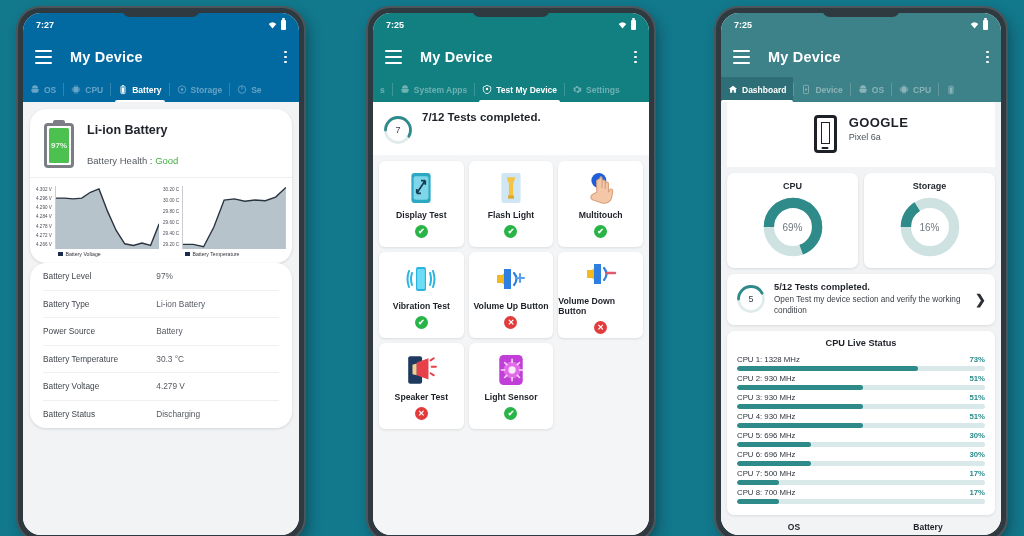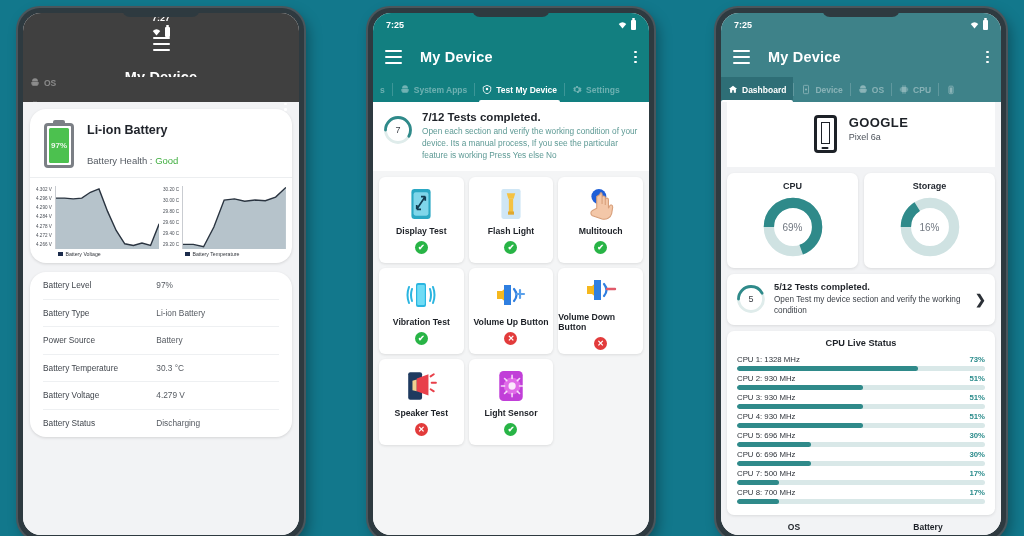--- a/index.html
+++ b/index.html
@@ -80,21 +80,21 @@
   .tab .tico { width: 10px; height: 11px; opacity: .4; flex: none; }
   .tab.active { color: #fff; }
   .tab.active .tico { opacity: 1; }
   .tab.active::after {
     content:''; position:absolute; left:4px; right:4px; bottom:0;
     height:2.2px; background:#fff; border-radius:2px 2px 0 0;
   }
   .tdiv { width:1px; background:rgba(255,255,255,.18); margin:6px 0; flex:none; }
 
   
-  #phone1 .statusbar, #phone1 .appbar, #phone1 .tabbar { background: #404040; flex-direction: column; }
+  #phone1 .statusbar, #phone1 .appbar, #phone1 .tabbar { background: #0369a1; }
   #phone1 .body { background:#f2f3f5; height: calc(100% - 89px); overflow:hidden; padding: 7px 7px 0; }
   .card { background:#fff; border-radius:16px; box-shadow:0 1px 3px rgba(0,0,0,.13); }
 
   .batt-head { display:flex; align-items:center; gap:13px; padding:11px 14px 9px; }
   .batt-glyph { width:30px; height:48px; position:relative; }
   .batt-glyph .shell {
     position:absolute; inset:3px 0 0 0; border:3.4px solid #7b7f85;
     border-radius:4px; background:#fff;
   }
   .batt-glyph .cap {
@@ -115,21 +115,21 @@
   .chartbox { flex:1; }
   .chart-area { display:flex; gap:3px; height:63px; }
   .yaxis { display:flex; flex-direction:column; justify-content:space-between;
            font-size:4.6px; color:#4a4f57; padding:1px 0 2px; text-align:right; }
   .plot { flex:1; position:relative; border-left:1px solid #c9ccd1; }
   .plot svg { width:100%; height:100%; display:block; }
   .legend { display:flex; align-items:center; gap:3px; font-size:5.2px;
             color:#33373d; margin:2px 0 0 22px; }
   .legend i { width:4.5px; height:4.5px; background:#1b2b4b; display:block; }
 
-  .info-card { margin-top:9px; padding:0 13px; }
+  .info-card { padding:0 13px; }
   .inforow { display:flex; align-items:center; height:27.5px;
              border-bottom:1px solid #eef0f2; font-size:8.3px; }
   .inforow:last-child { border-bottom:none; }
   .inforow .k { color:#41464d; width:48%; }
   .inforow .v { color:#5c6views; color:#555a61; }
 
   
   #phone2 .statusbar, #phone2 .appbar, #phone2 .tabbar { background: #127f80; }
   #phone2 .body { background:#f4f5f6; height:calc(100% - 89px); overflow:hidden; }
 
@@ -436,21 +436,20 @@
         <div class="test-head">
           <div class="ring">
             <svg width="30" height="30" viewBox="0 0 36 36">
               <circle cx="18" cy="18" r="15" fill="none" stroke="#dfeceb" stroke-width="3.4"></circle>
               <circle id="ring2" cx="18" cy="18" r="15" fill="none" stroke="#2f8a8a" stroke-width="3.4" stroke-linecap="round" stroke-dasharray="54.66 94.25" transform="rotate(-90 18 18)"></circle>
             </svg>
             <span class="num">7</span>
           </div>
           <div>
             <div class="test-h1">7/12 Tests completed.</div>
-            <div class="test-p">Open each section and verify the working condition of your device. Its a manual process, If you see the particular feature is working Press Yes else No</div>
           </div>
         </div>
 
         <div class="grid" id="tests-grid">
             <div class="tcard">
               <div class="glyph">
                 <svg width="26" height="32" viewBox="0 0 24 30">
                   <rect x="3" y="1" width="18" height="28" rx="3" fill="#2aa8c4"></rect>
                   <rect x="5" y="4" width="14" height="22" rx="2" fill="#7fd6ea"></rect>
                   <path d="M16 8 L8 20 M16 8 h-4 M16 8 v4 M8 20 h4 M8 20 v-4" stroke="#123d52" stroke-width="1.6" fill="none"></path>

